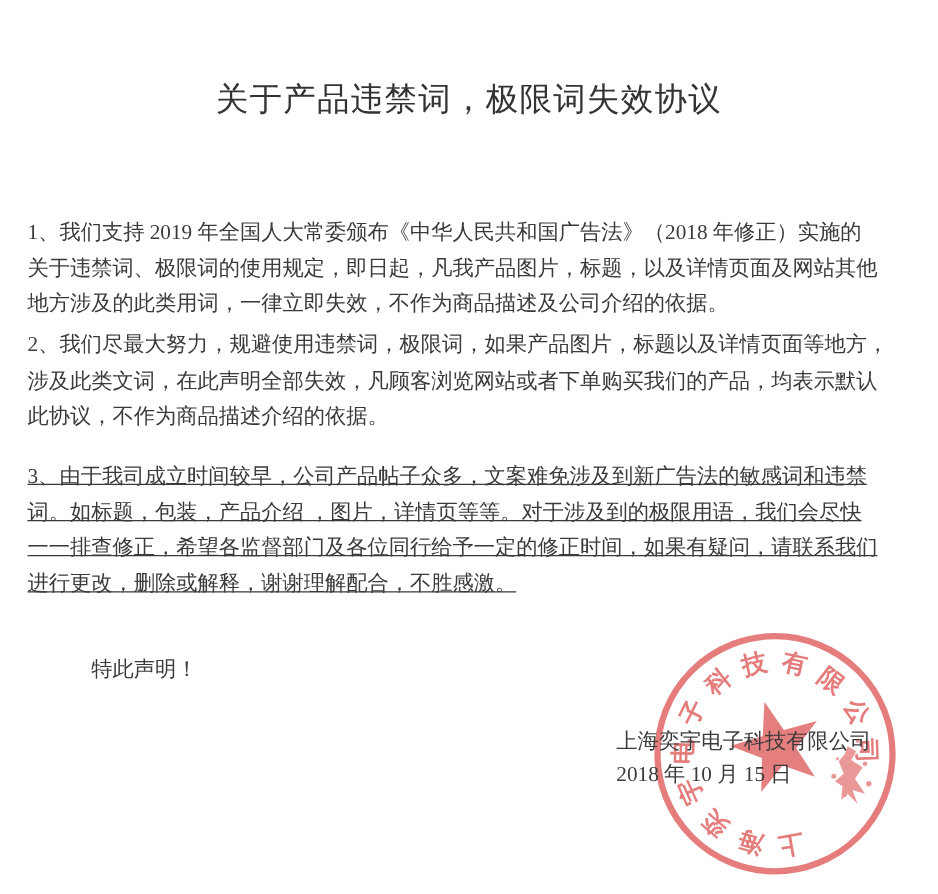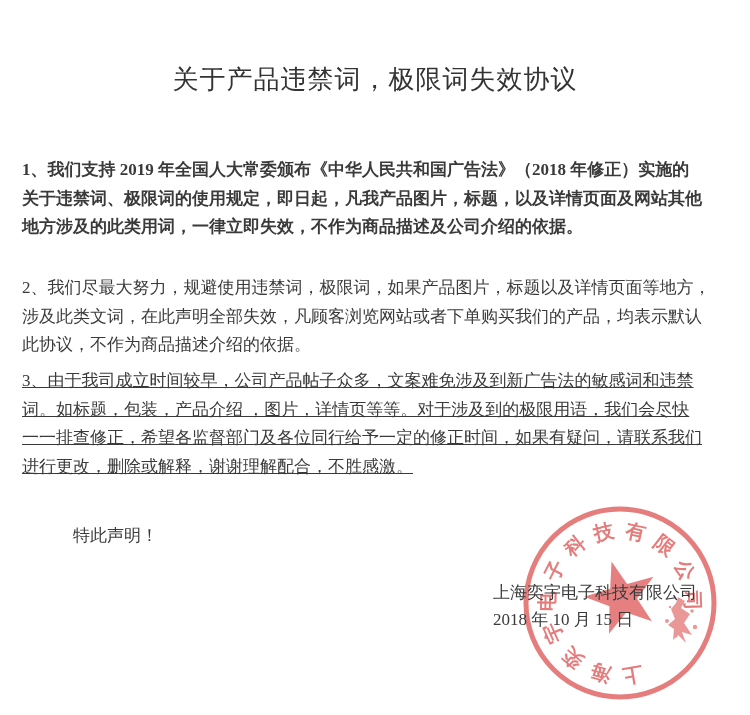--- a/index.html
+++ b/index.html
@@ -30,22 +30,22 @@
     color: #333333;
   }
   .para {
     position: absolute;
     left: 22px; right: 20px;
     font-size: 17px;
     line-height: 28.5px;
     white-space: pre-line;
     color: var(--body-text);
   }
-  .p1 { top: 156px; font-weight: bold; }
-  .p2 { top: 262px; margin-top: 12px; }
+  .p1 { top: 172px; }
+  .p2 { top: 262px; }
   .p3 { top: 367px; text-decoration: underline; }
   .declaration {
     position: absolute;
     top: 522px; left: 73px;
     font-size: 17px;
     line-height: 28.5px;
     color: var(--body-text);
   }
   .signature {
     position: absolute;

